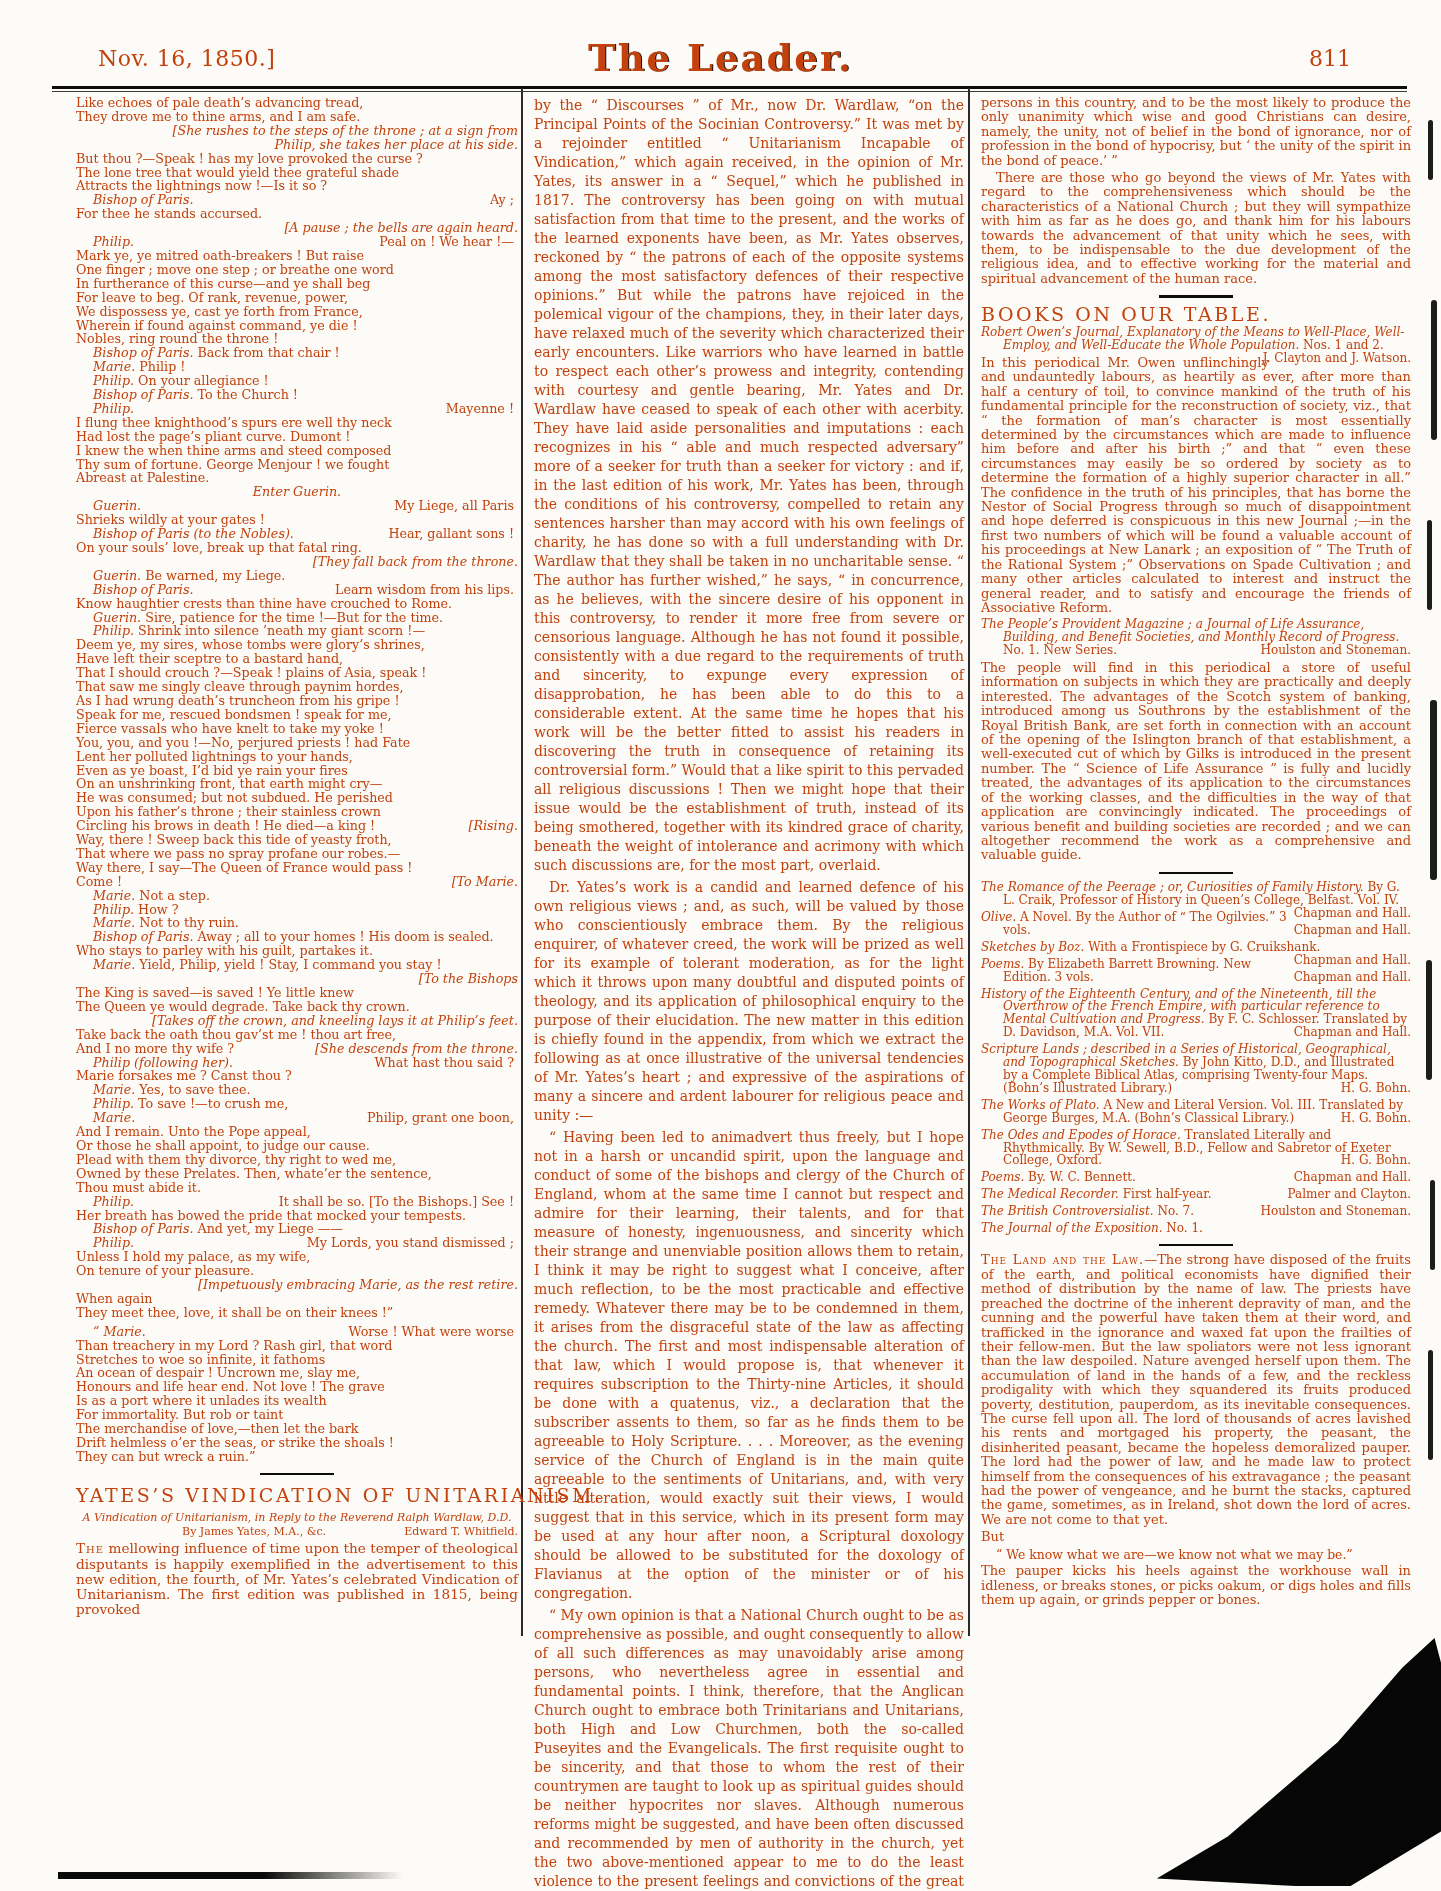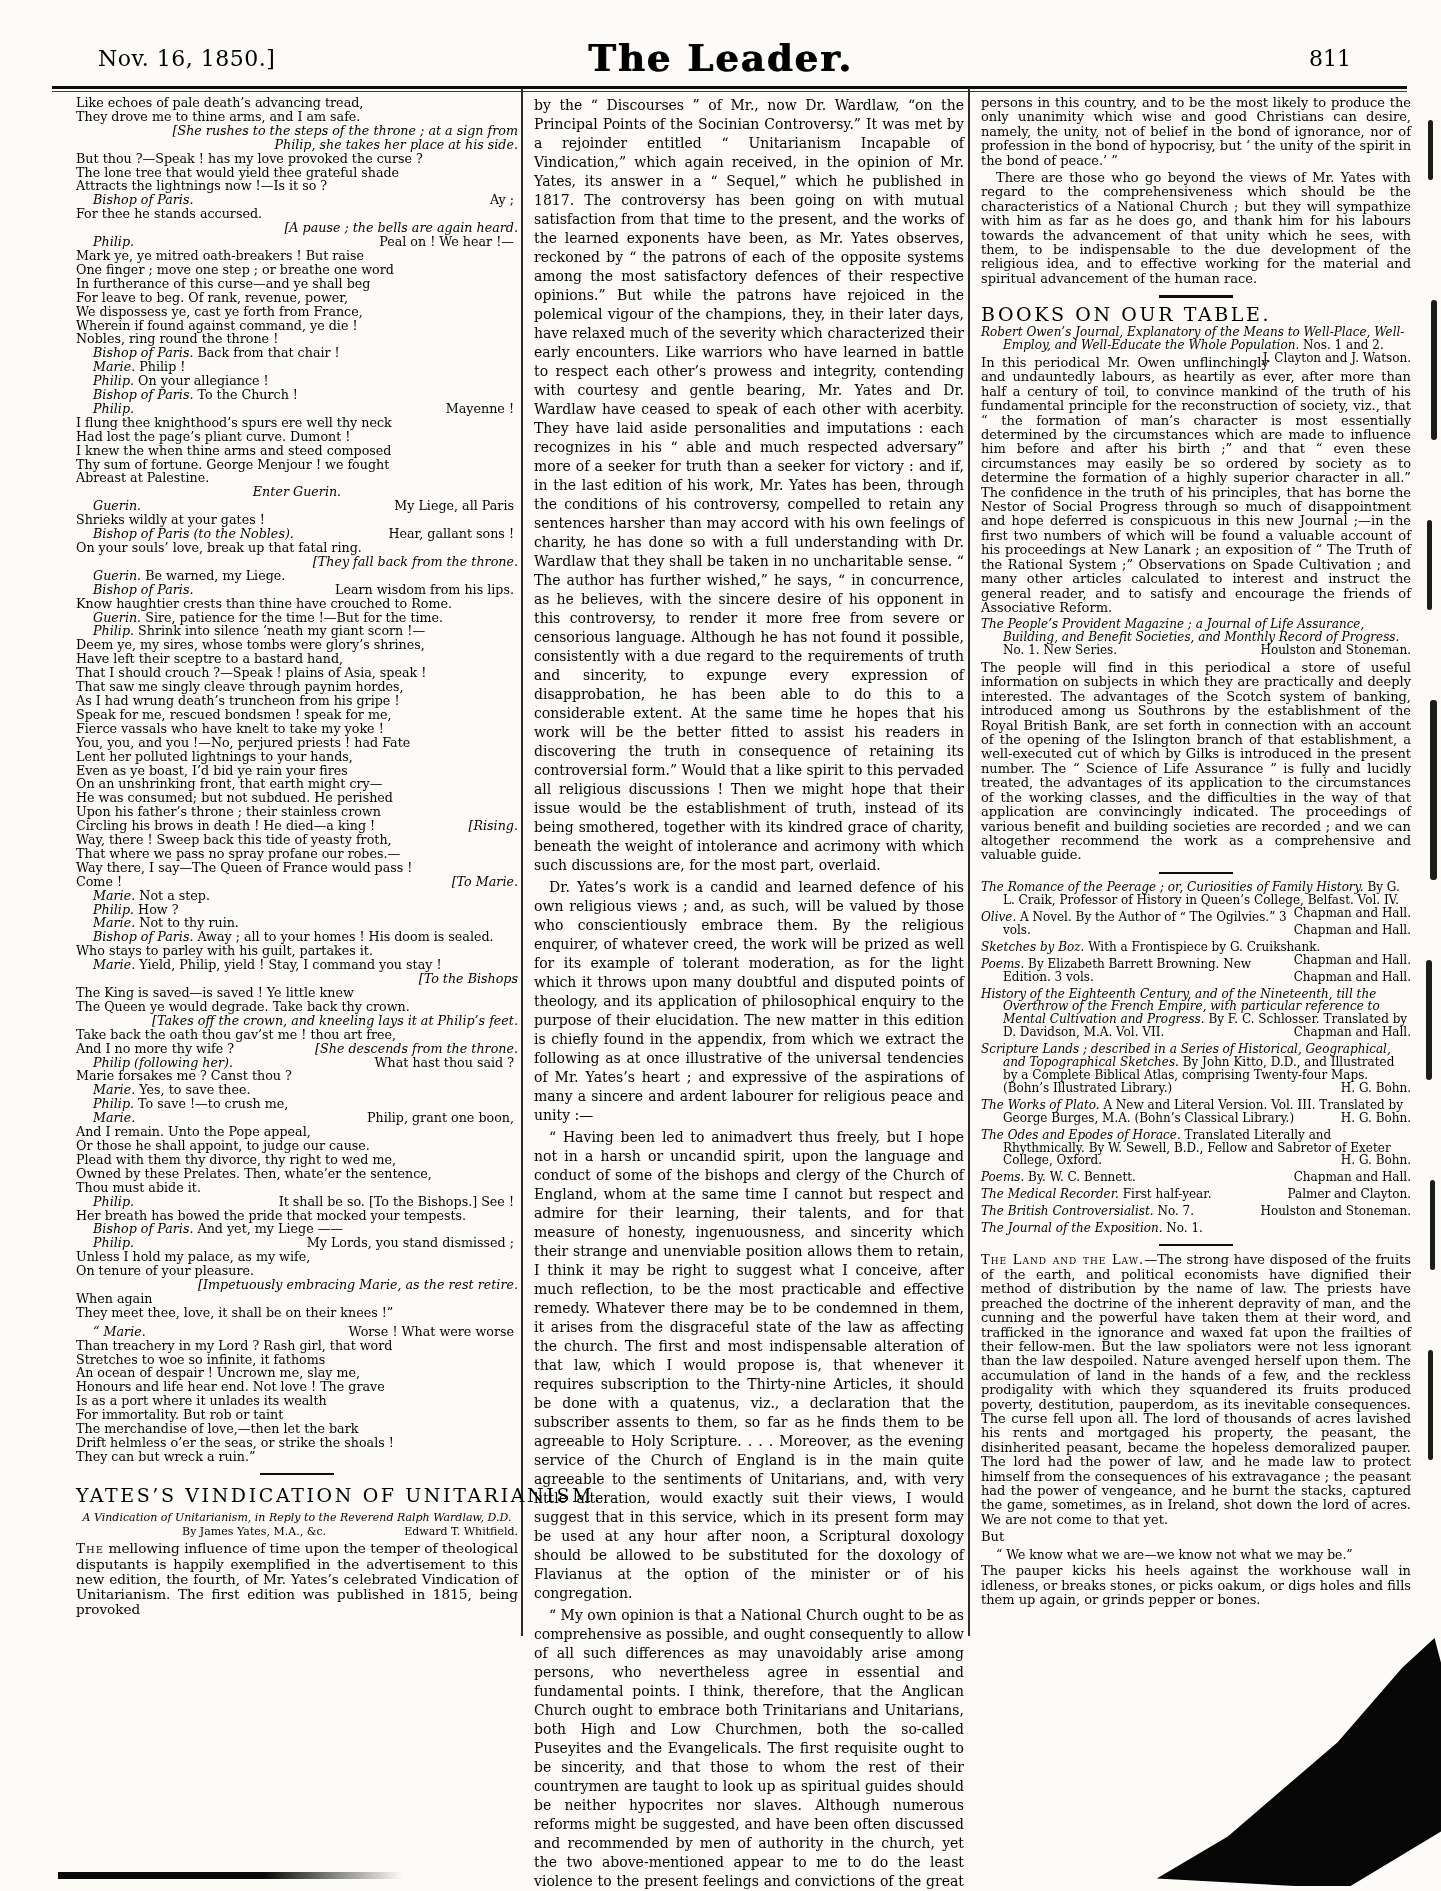--- a/index.html
+++ b/index.html
@@ -1,17 +1,17 @@
 <!DOCTYPE html>
 <html><head>
 <meta charset="utf-8">
 <style>
   html,body{margin:0;padding:0;background:#e8e6e0;}
   .page{position:relative;width:1441px;height:1891px;background:#fcfbf7;overflow:hidden;
-        font-family:"DejaVu Serif",serif;color:#000000;}
+        font-family:"DejaVu Serif",serif;color:#c2410c;}
   
   .hdr-date{position:absolute;left:98px;top:46px;font-size:22px;letter-spacing:.5px;}
   .hdr-mast{position:absolute;left:0;right:0;top:36px;text-align:center;font-size:37px;font-weight:bold;
             letter-spacing:2px;text-shadow:1px 0 0 #141414;}
   .hdr-page{position:absolute;right:90px;top:46px;font-size:22px;text-align:center;}
   .toprule{position:absolute;left:52px;right:34px;top:86px;height:3px;background:#0d0d0d;}
   .toprule2{position:absolute;left:52px;right:34px;top:91px;height:1px;background:#3a3a3a;}
   .colsep{position:absolute;top:88px;width:1.6px;height:1548px;background:#2a2a2a;}
   .sep1{left:521px;} .sep2{left:968px;}
   

